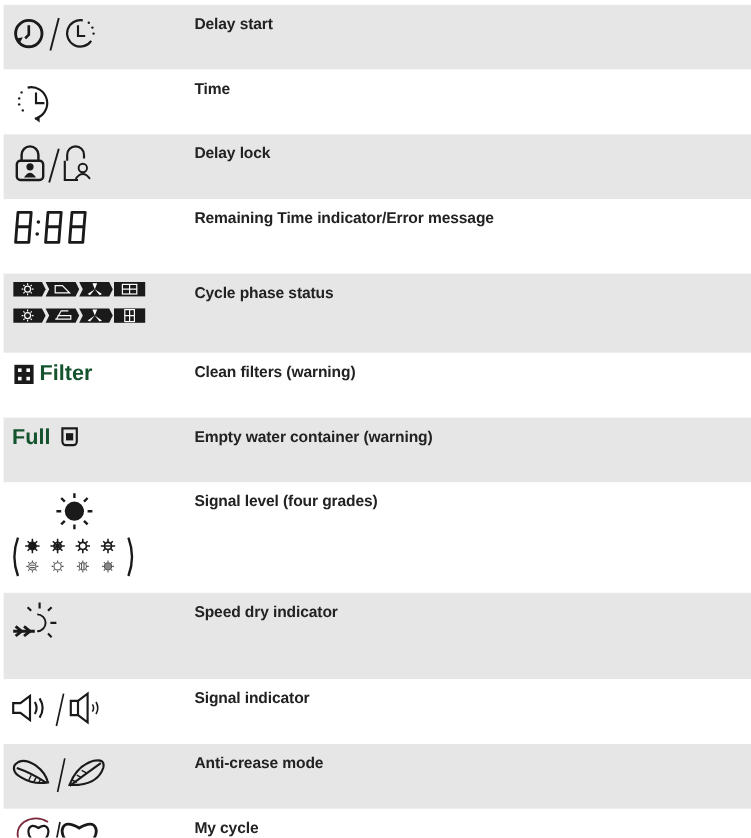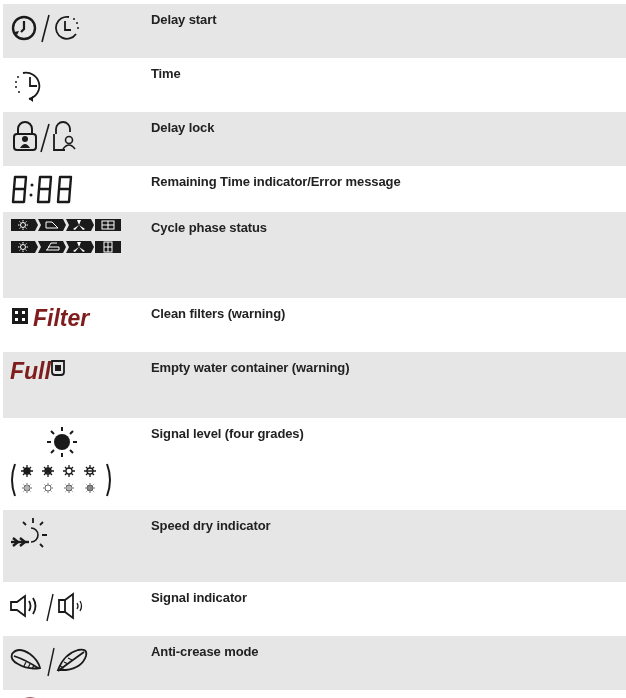--- a/index.html
+++ b/index.html
@@ -1,25 +1,25 @@
 <!DOCTYPE html>
 <html><head>
 <meta charset="utf-8">
 <style>
   html, body { margin: 0; padding: 0; background: #ffffff; }
   body { width: 626px; height: 698px; overflow: hidden; position: relative;
          font-family: "Liberation Sans", "DejaVu Sans", sans-serif; color: #1a1a1a; }
   .table { position: absolute; left: 3px; top: 4px; width: 623px; }
-  .row { position: relative; display: flex; box-sizing: border-box; }
+  .row { position: relative; display: flex; box-sizing: border-box; gap: 11px; }
   .row.gray { background: #e6e6e6; }
   .row.white { background: #ffffff; }
   .icon-cell { width: 148px; flex: 0 0 148px; position: relative; }
   .label-cell { flex: 1; padding-top: 8px; font-weight: bold; font-size: 13px; letter-spacing: -0.1px; color: #222; }
   .icon-cell svg { position: absolute; left: 6px; top: 6px; }
-  .txt-icon { position: absolute; font-weight: bold; font-size: 23px; color: #7f1d1d; font-style: italic; }
+  .txt-icon { position: absolute; font-weight: bold; font-size: 18px; color: #14532d; }
 </style>
 </head>
 <body>
 
 <div class="table">
 
   <div class="row gray" style="height:54px">
     <div class="icon-cell">
       <svg width="80" height="36" viewBox="0 0 80 36">
         <circle cx="15" cy="18" r="11" fill="none" stroke="#1a1a1a" stroke-width="2.4"></circle>
@@ -61,36 +61,36 @@
         <line x1="32" y1="34" x2="40" y2="6" stroke="#1a1a1a" stroke-width="1.6"></line>
         <path d="M47 16 V11 A7 7 0 0 1 61 11 V14" fill="none" stroke="#1a1a1a" stroke-width="1.8"></path>
         <path d="M56 32 H45 V16" fill="none" stroke="#1a1a1a" stroke-width="1.8"></path>
         <circle cx="60" cy="22" r="3.5" fill="none" stroke="#1a1a1a" stroke-width="1.6"></circle>
         <path d="M54 31 q6 -8 12 0" fill="none" stroke="#1a1a1a" stroke-width="1.6"></path>
       </svg>
     </div>
     <div class="label-cell">Delay lock</div>
   </div>
 
-  <div class="row white" style="height:46px">
+  <div class="row white" style="height:62px">
     <div class="icon-cell">
       <svg width="70" height="36" viewBox="0 0 70 36">
         <g fill="none" stroke="#1a1a1a" stroke-width="2.4" stroke-linejoin="round">
           <path d="M6 5 H17 L16 17 H5 Z M5 17 H16 L15 30 H4 Z"></path>
           <path d="M31 5 H42 L41 17 H30 Z M30 17 H41 L40 30 H29 Z"></path>
           <path d="M51 5 H62 L61 17 H50 Z M50 17 H61 L60 30 H49 Z"></path>
         </g>
         <circle cx="23" cy="13" r="1.5" fill="#1a1a1a"></circle>
         <circle cx="22" cy="23" r="1.5" fill="#1a1a1a"></circle>
       </svg>
     </div>
     <div class="label-cell">Remaining Time indicator/Error message</div>
   </div>
 
-  <div class="row gray" style="height:86px">
+  <div class="row gray" style="height:66px">
     <div class="icon-cell">
       <svg width="115" height="44" viewBox="0 0 115 44" style="left:8px;top:5px">
         <g fill="#1a1a1a">
           <path d="M0 2 H24 L27 8 L24 14 H0 Z"></path>
           <path d="M27 2 H52 L55 8 L52 14 H27 L30 8 Z"></path>
           <path d="M55 2 H80 L83 8 L80 14 H55 L58 8 Z"></path>
           <rect x="84" y="2" width="26" height="12"></rect>
           <path d="M0 24 H24 L27 30 L24 36 H0 Z"></path>
           <path d="M27 24 H52 L55 30 L52 36 H27 L30 30 Z"></path>
           <path d="M55 24 H80 L83 30 L80 36 H55 L58 30 Z"></path>
@@ -126,21 +126,21 @@
             <rect x="11" y="4" width="3" height="3"></rect>
         <rect x="4" y="11" width="3" height="3"></rect>
             <rect x="11" y="11" width="3" height="3"></rect>
           </g>
       </svg>
       <span class="txt-icon" style="left:30px;top:7px">Filter</span>
     </div>
     <div class="label-cell">Clean filters (warning)</div>
   </div>
 
-  <div class="row gray" style="height:66px">
+  <div class="row gray" style="height:54px">
     <div class="icon-cell">
       <span class="txt-icon" style="left:7px;top:6px">Full</span>
       <svg width="18" height="18" viewBox="0 0 18 18" style="left:46px;top:7px">
         <path d="M3 2 H15 V13 A3 3 0 0 1 12 16 H6 A3 3 0 0 1 3 13 Z" fill="none" stroke="#1a1a1a" stroke-width="1.8"></path>
         <rect x="6" y="6" width="6" height="6" fill="#1a1a1a"></rect>
       </svg>
     </div>
     <div class="label-cell">Empty water container (warning)</div>
   </div>
 

